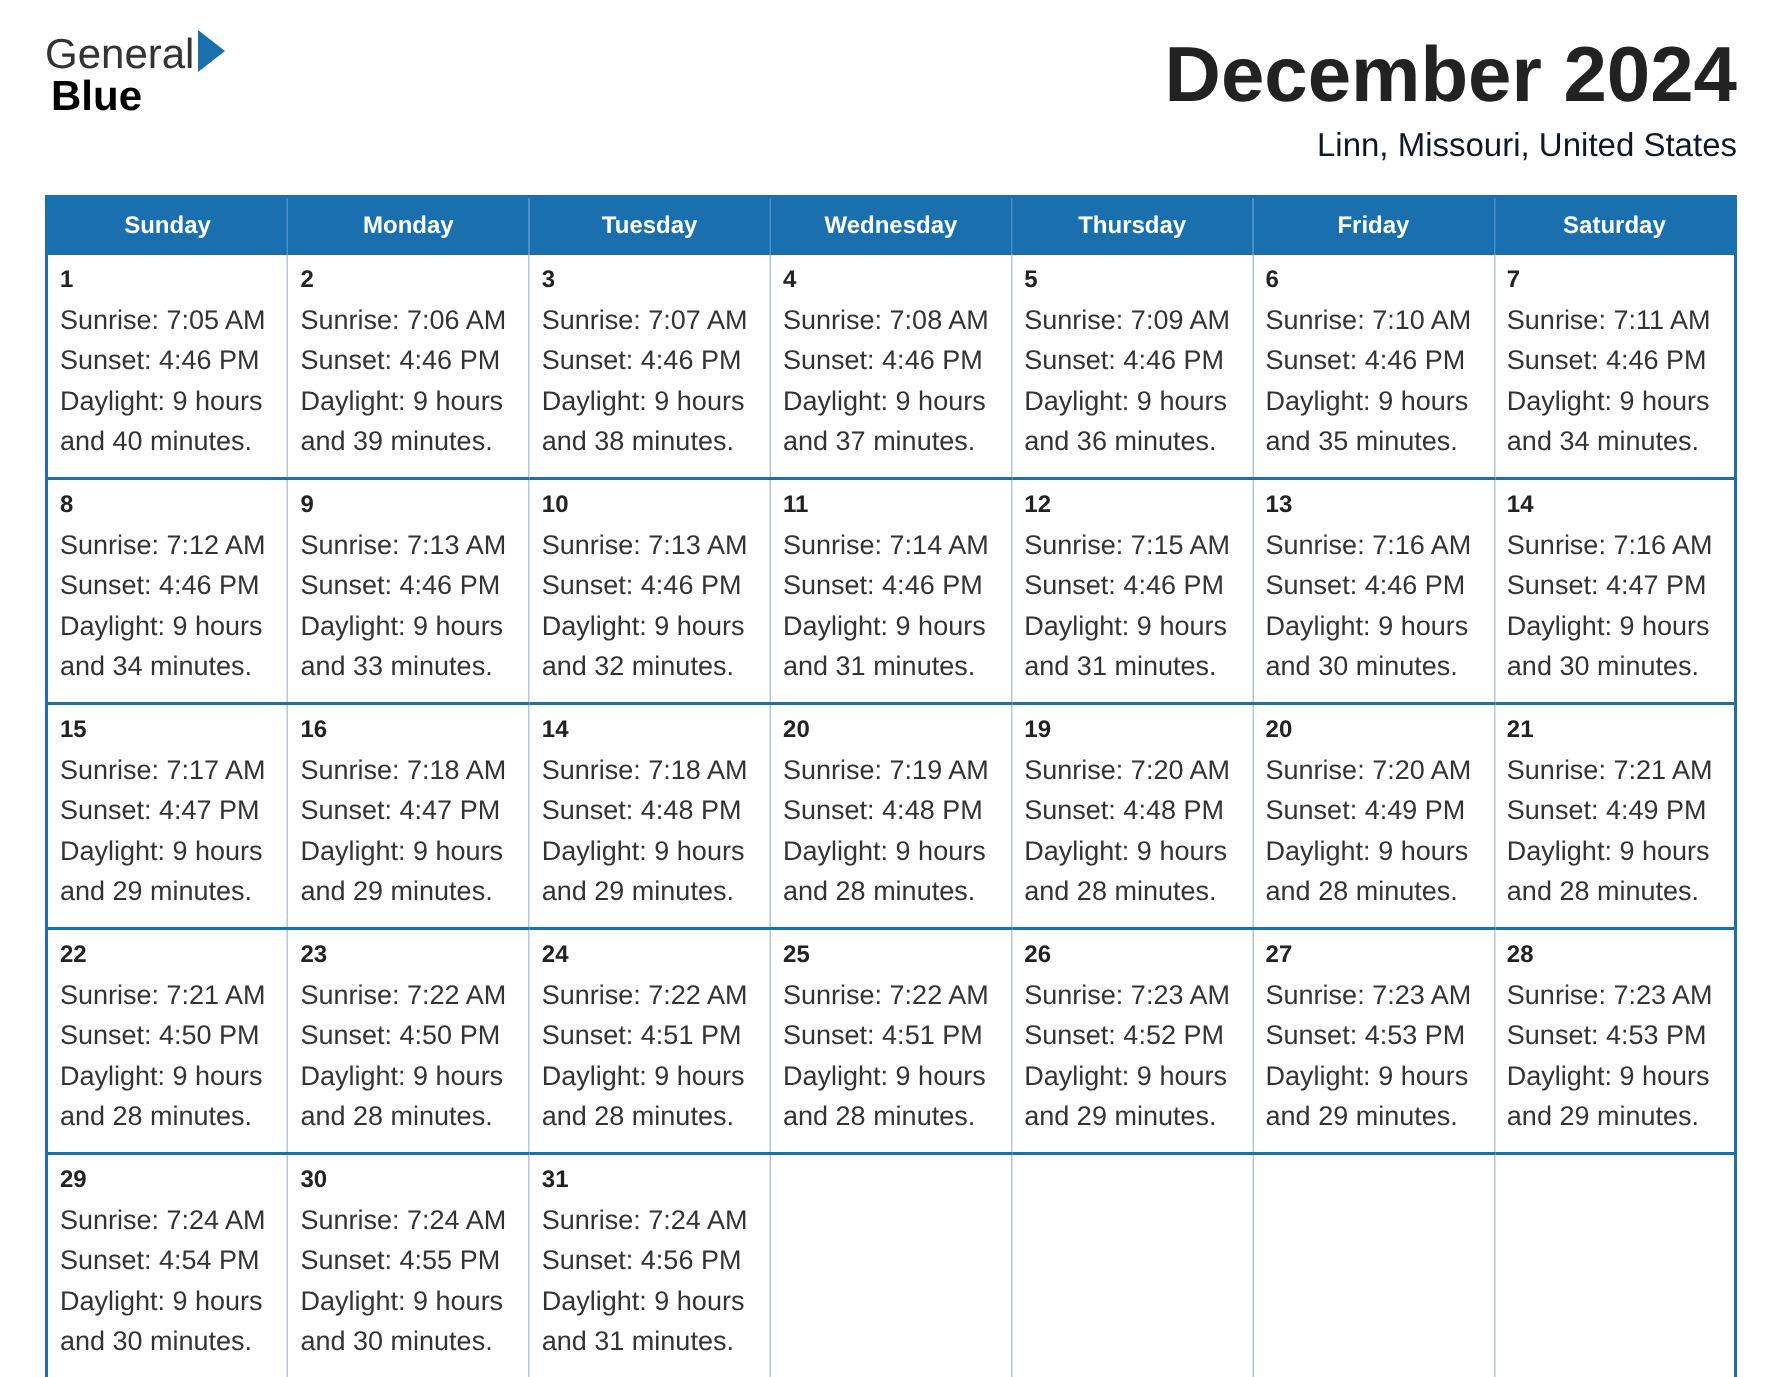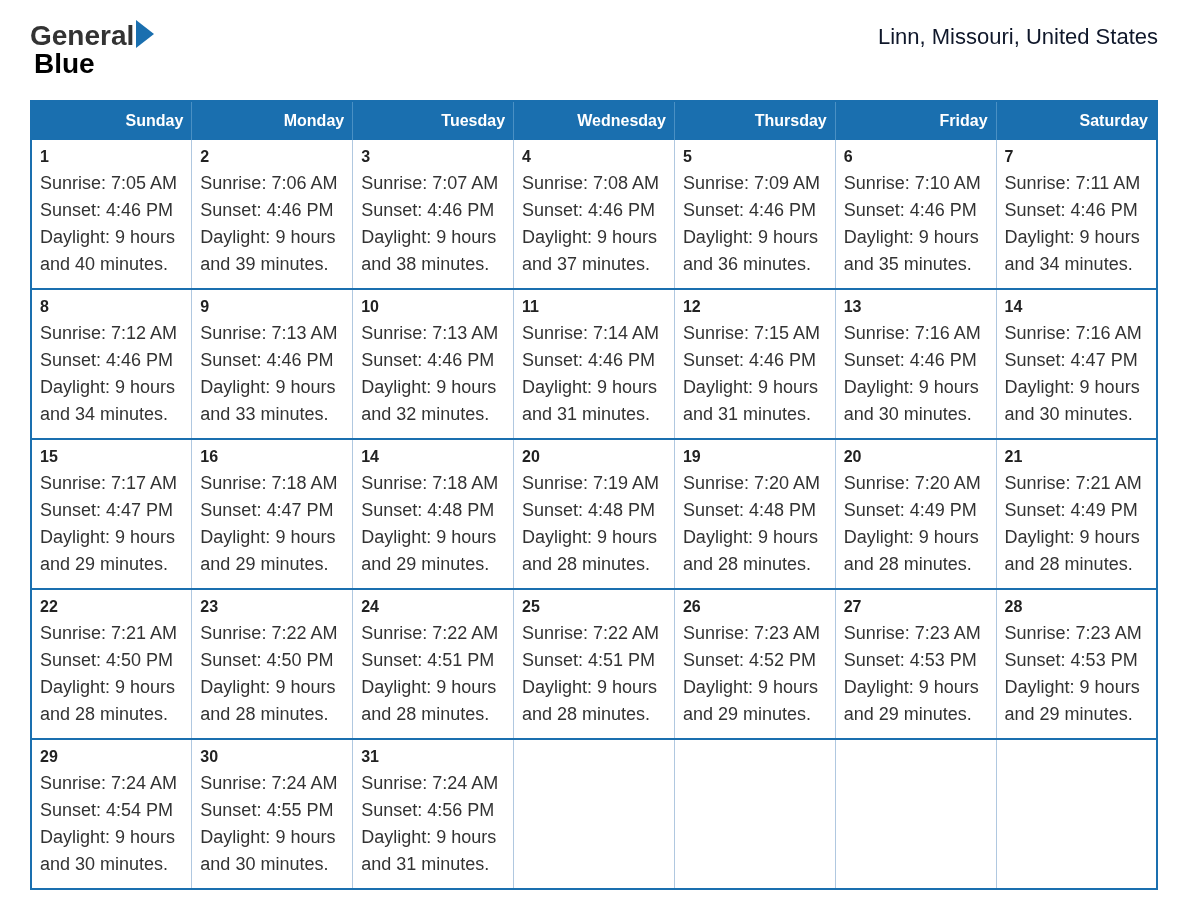--- a/index.html
+++ b/index.html
@@ -20,21 +20,21 @@
       display: flex;
       flex-direction: column;
       align-items: flex-start;
     }
     .logo-text {
       display: flex;
       align-items: center;
     }
     .logo-general {
       font-size: 28px;
-      font-weight: bold;
+      font-weight: normal;
       color: #333;
     }
     .logo-blue-arrow {
       width: 0;
       height: 0;
       border-left: 18px solid #1a6faf;
       border-top: 14px solid transparent;
       border-bottom: 14px solid transparent;
       margin-left: 2px;
       margin-top: -4px;
@@ -62,21 +62,21 @@
     table {
       width: 100%;
       border-collapse: collapse;
       border: 2px solid #1a6faf;
     }
     th {
       background-color: #1a6faf;
       color: #fff;
       font-size: 16px;
       padding: 10px 8px;
-      text-align: right;
+      text-align: center;
       border-right: 1px solid #4a90c4;
     }
     th:last-child { border-right: none; }
     td {
       vertical-align: top;
       padding: 8px 8px 10px 8px;
       border-right: 1px solid #b0c8e0;
       border-bottom: 2px solid #1a6faf;
       font-size: 13px;
       color: #333;
@@ -106,20 +106,21 @@
 
 <div class="header">
   <div class="logo">
     <div class="logo-text">
       <span class="logo-general">General</span>
       <div class="logo-blue-arrow"></div>
     </div>
     <span class="logo-blue">Blue</span>
   </div>
   <div class="title-block">
+    <div class="month-title">December 2024</div>
     <div class="location-title">Linn, Missouri, United States</div>
   </div>
 </div>
 
 <table>
   <thead>
     <tr>
     <th>Sunday</th>
         <th>Monday</th>
         <th>Tuesday</th>

